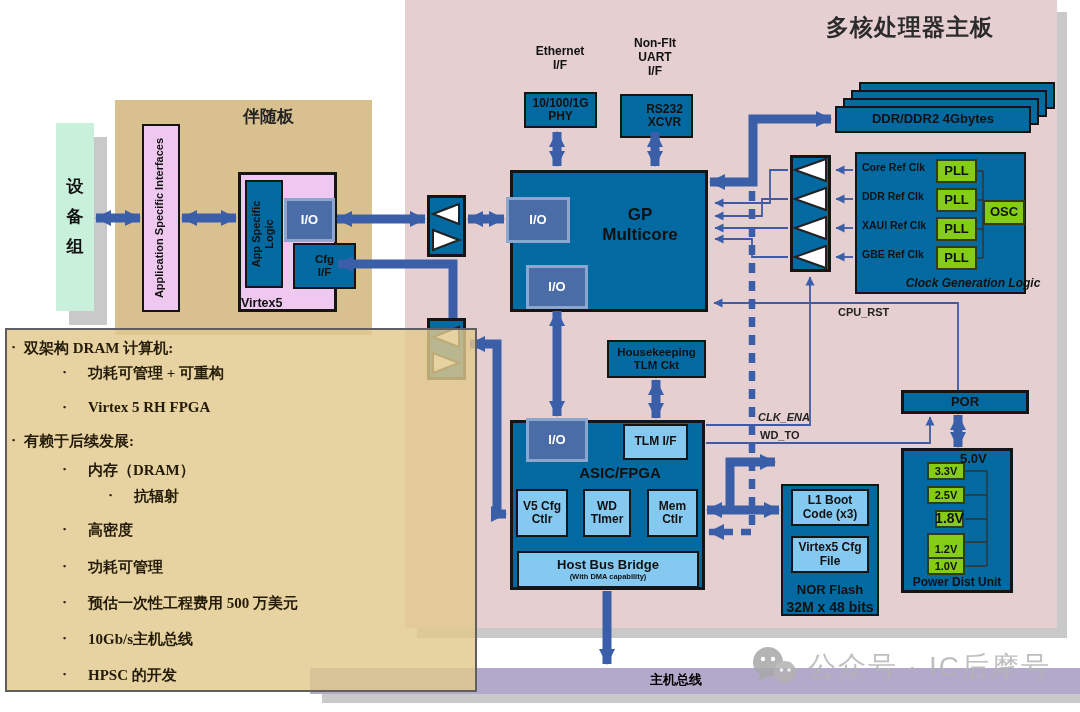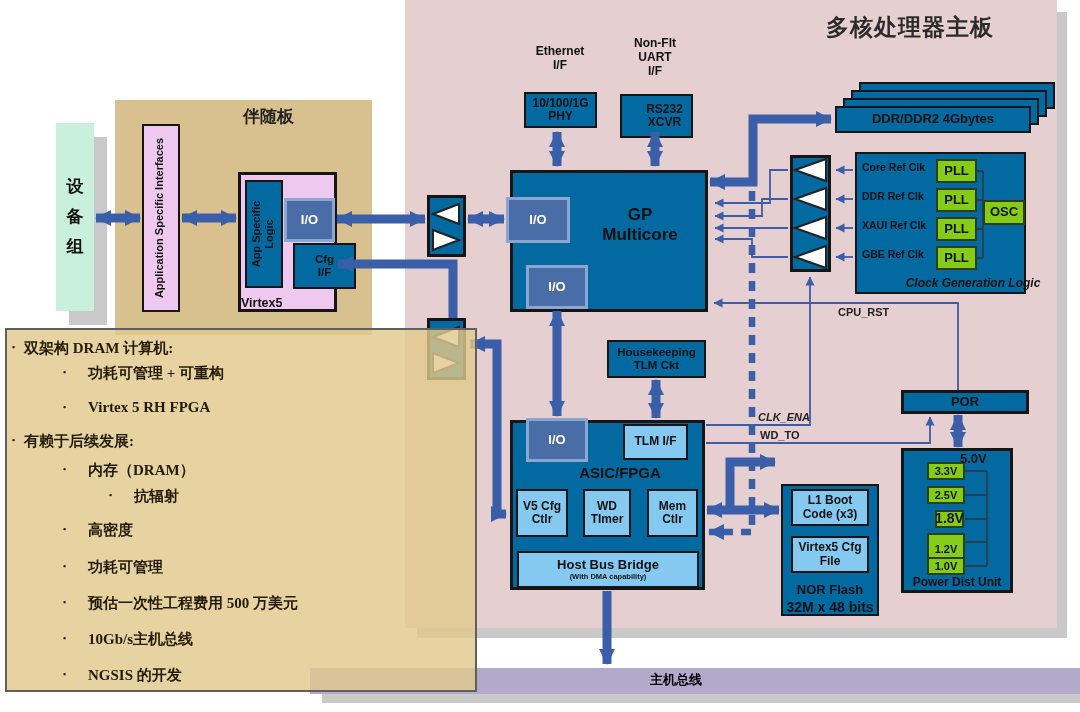--- a/index.html
+++ b/index.html
@@ -204,16 +204,28 @@
   <div class="ov-item" style="left:24px;top:339px;"><span class="bul" style="left:-12px;">•</span><span>双架构 DRAM 计算机:</span></div>
   <div class="ov-item" style="left:88px;top:364px;"><span class="bul" style="left:-25px;">•</span><span>功耗可管理 + 可重构</span></div>
   <div class="ov-item" style="left:88px;top:399px;"><span class="bul" style="left:-25px;">•</span><span>Virtex 5 RH FPGA</span></div>
   <div class="ov-item" style="left:24px;top:432px;"><span class="bul" style="left:-12px;">•</span><span>有赖于后续发展:</span></div>
   <div class="ov-item" style="left:88px;top:461px;"><span class="bul" style="left:-25px;">•</span><span>内存（DRAM）</span></div>
   <div class="ov-item" style="left:134px;top:487px;"><span class="bul" style="left:-25px;">•</span><span>抗辐射</span></div>
   <div class="ov-item" style="left:88px;top:521px;"><span class="bul" style="left:-25px;">•</span><span>高密度</span></div>
   <div class="ov-item" style="left:88px;top:558px;"><span class="bul" style="left:-25px;">•</span><span>功耗可管理</span></div>
   <div class="ov-item" style="left:88px;top:594px;"><span class="bul" style="left:-25px;">•</span><span>预估一次性工程费用 500 万美元</span></div>
   <div class="ov-item" style="left:88px;top:630px;"><span class="bul" style="left:-25px;">•</span><span>10Gb/s主机总线</span></div>
-  <div class="ov-item" style="left:88px;top:666px;"><span class="bul" style="left:-25px;">•</span><span>NGSIS 的开发</span></div>
-
+  <div class="ov-item" style="left:88px;top:666px;"><span class="bul" style="left:-25px;">•</span><span>HPSC 的开发</span></div>
+
+  <div id="watermark">
+    <svg width="52" height="46" viewBox="0 0 52 46">
+      <circle cx="20" cy="18" r="15" fill="#a8a8a8"></circle>
+      <circle cx="37" cy="28" r="11" fill="#b2b2b2"></circle>
+      <circle cx="15" cy="15" r="2.2" fill="#fff"></circle>
+      <circle cx="25" cy="15" r="2.2" fill="#fff"></circle>
+      <circle cx="33.5" cy="26" r="1.8" fill="#fff"></circle>
+      <circle cx="41" cy="26" r="1.8" fill="#fff"></circle>
+      <polygon points="12,30 10,38 19,32" fill="#a8a8a8"></polygon>
+    </svg>
+    <span id="wm-text">公众号 · IC后摩号</span>
+  </div>
 
 </div>
 
 </body></html>

